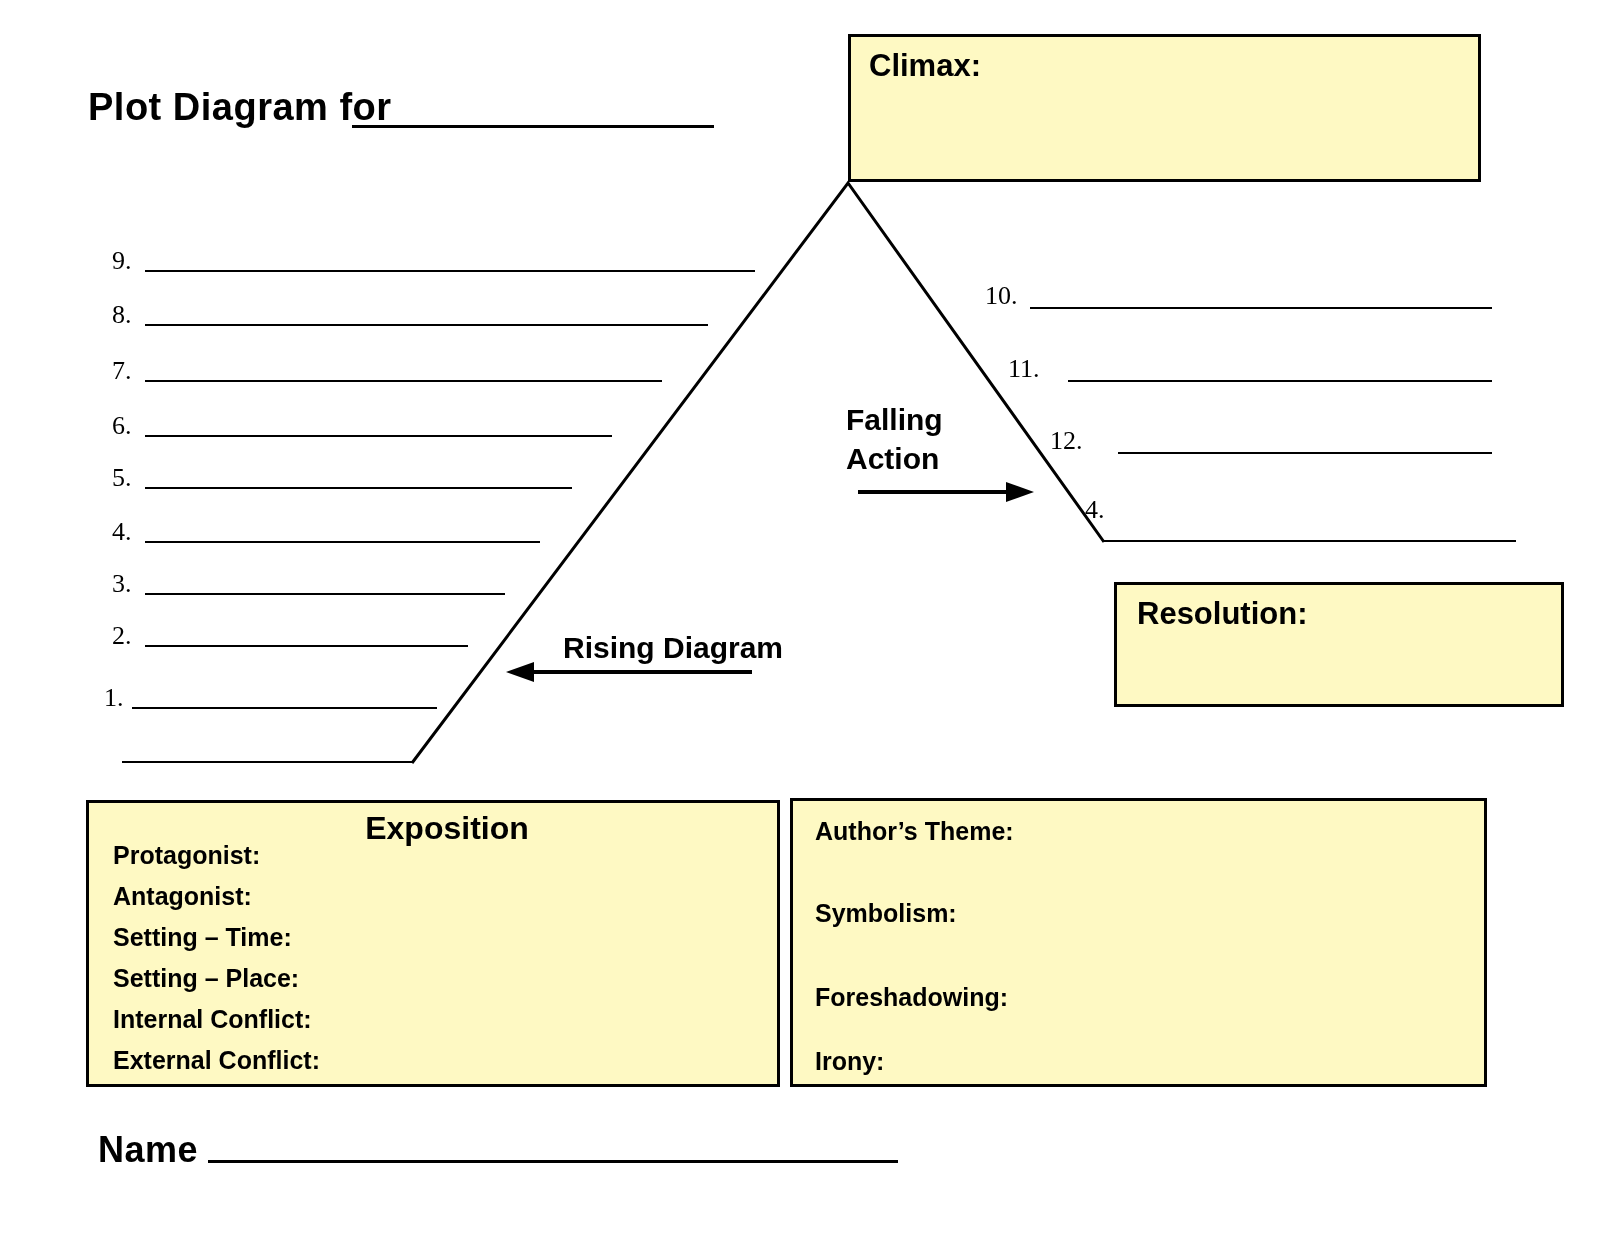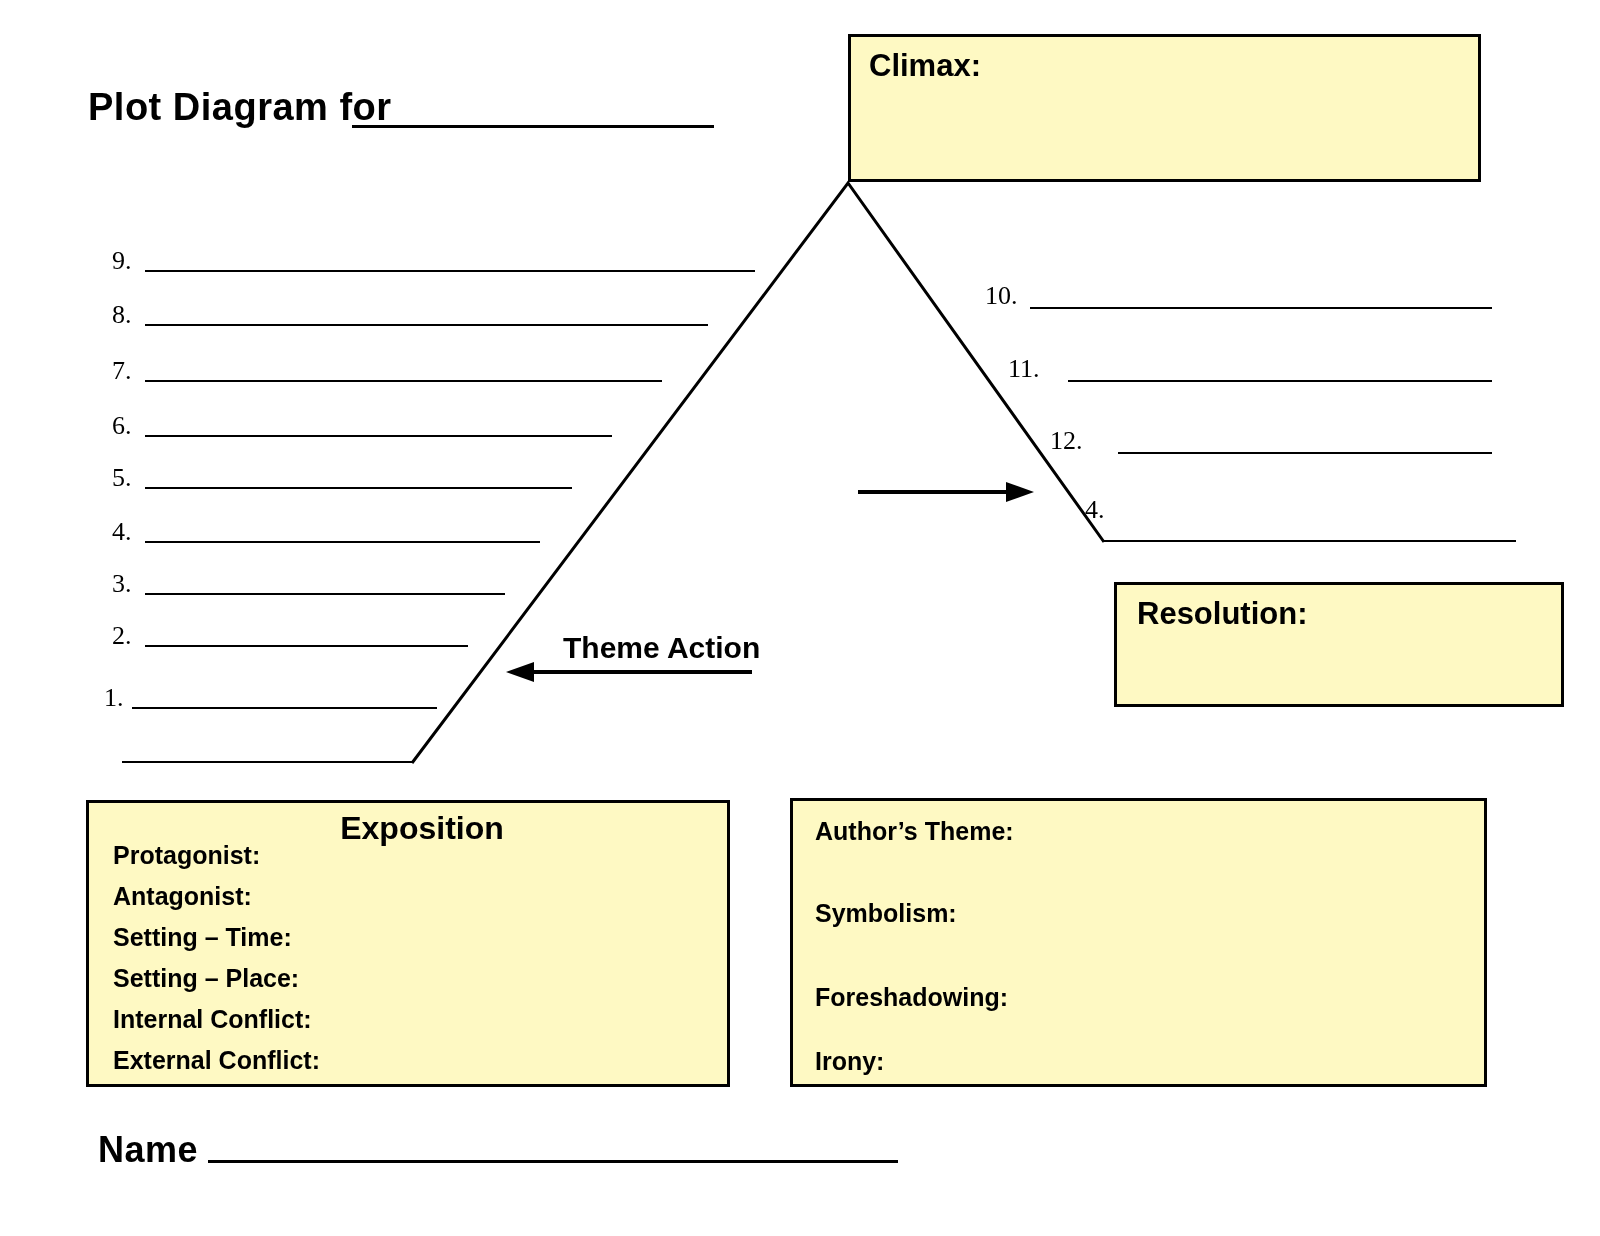--- a/index.html
+++ b/index.html
@@ -71,40 +71,41 @@
   <div class="abs blank" style="left:145px;top:593px;width:360px;"></div>
 
   <div class="abs num" style="left:112px;top:623px;">2.</div>
   <div class="abs blank" style="left:145px;top:645px;width:323px;"></div>
 
   <div class="abs num" style="left:104px;top:685px;">1.</div>
   <div class="abs blank" style="left:132px;top:707px;width:305px;"></div>
 
   <div class="abs blank" style="left:122px;top:761px;width:290px;"></div>
 
-  <div class="abs arrow-label" style="left:563px;top:628px;white-space:nowrap;">Theme Action</div>
+  <div class="abs arrow-label" style="left:563px;top:628px;white-space:nowrap;">Rising Diagram</div>
 
+  <div class="abs arrow-label" style="left:846px;top:400px;width:120px;">Falling Action</div>
 
   <div class="abs num" style="left:985px;top:283px;">10.</div>
   <div class="abs blank" style="left:1030px;top:307px;width:462px;"></div>
 
   <div class="abs num" style="left:1008px;top:356px;">11.</div>
   <div class="abs blank" style="left:1068px;top:380px;width:424px;"></div>
 
   <div class="abs num" style="left:1050px;top:428px;">12.</div>
   <div class="abs blank" style="left:1118px;top:452px;width:374px;"></div>
 
   <div class="abs num" style="left:1085px;top:497px;">4.</div>
   <div class="abs blank" style="left:1104px;top:540px;width:412px;"></div>
 
   <div class="abs wbox" style="left:1114px;top:582px;width:450px;height:125px;">
     <div class="box-label" style="padding:12px 0 0 20px;">Resolution:</div>
   </div>
 
-  <div class="abs wbox" style="left:86px;top:800px;width:644px;height:287px;padding-left:28px;">
+  <div class="abs wbox" style="left:86px;top:800px;width:694px;height:287px;padding-left:28px;">
     <div class="expo-title" style="margin-top:7px;">Exposition</div>
     <div class="field-label abs" style="left:24px;top:40px;">Protagonist:</div>
     <div class="field-label abs" style="left:24px;top:81px;">Antagonist:</div>
     <div class="field-label abs" style="left:24px;top:122px;">Setting – Time:</div>
     <div class="field-label abs" style="left:24px;top:163px;">Setting – Place:</div>
     <div class="field-label abs" style="left:24px;top:204px;">Internal Conflict:</div>
     <div class="field-label abs" style="left:24px;top:245px;">External Conflict:</div>
   </div>
 
   <div class="abs wbox" style="left:790px;top:798px;width:697px;height:289px;">

